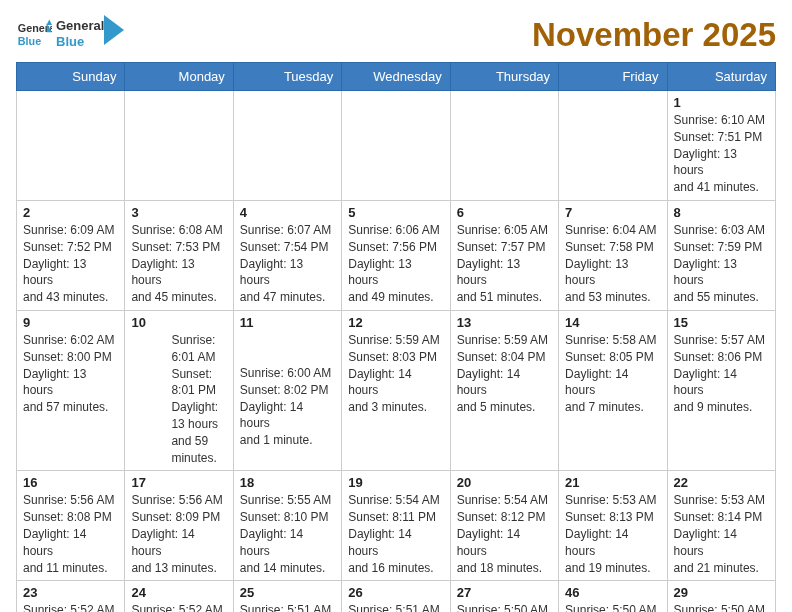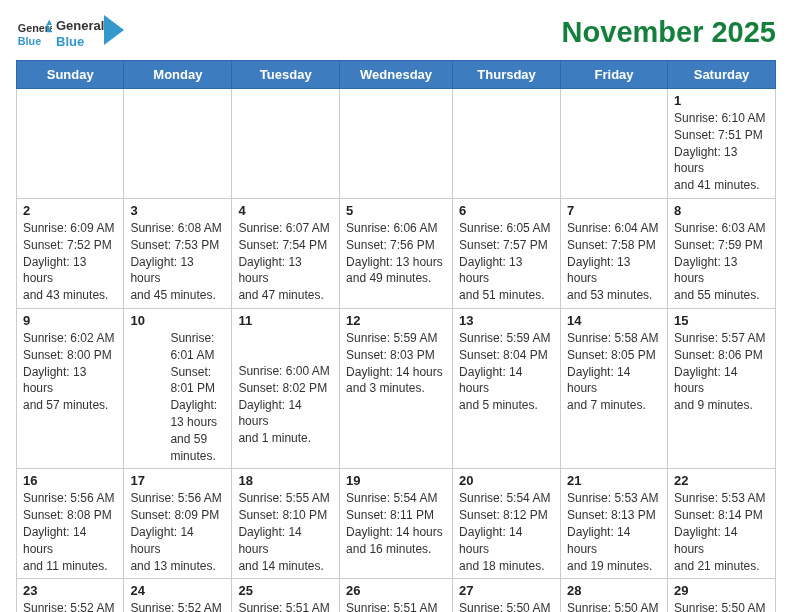--- a/index.html
+++ b/index.html
@@ -22,40 +22,40 @@
       gap: 4px;
     }
     .logo-icon {
       width: 36px;
       height: 36px;
     }
     .title-area {
       text-align: right;
     }
     .month-title {
-      font-size: 29px;
+      font-size: 33px;
       font-weight: bold;
-      color: #15803d;
+      color: #a16207;
     }
     .location-title {
       font-size: 15px;
       color: #444;
     }
     .calendar {
       width: 100%;
       border-collapse: collapse;
       border: 1px solid #ccc;
     }
     .calendar th {
       background-color: #3d7dbf;
       color: #fff;
       font-size: 13px;
-      font-weight: bold;
-      text-align: center;
-      padding: 6px 20px;
+      font-weight: normal;
+      text-align: right;
+      padding: 6px 8px;
       border: 1px solid #2a6aaa;
     }
     .calendar td {
       vertical-align: top;
       border: 1px solid #ccc;
       width: calc(100% / 7);
       padding: 4px 6px;
       font-size: 10.5px;
       color: #333;
       min-height: 80px;
@@ -317,21 +317,21 @@
 and 27 minutes.</div>
         </td>
         <td>
           <span class="day-number">27</span>
           <div class="day-info" style="white-space: pre-line;">Sunrise: 5:50 AM
 Sunset: 8:19 PM
 Daylight: 14 hours
 and 28 minutes.</div>
         </td>
         <td>
-          <span class="day-number">28</span>
+          <span class="day-number">46</span>
           <div class="day-info" style="white-space: pre-line;">Sunrise: 5:50 AM
 Sunset: 8:20 PM
 Daylight: 14 hours
 and 30 minutes.</div>
         </td>
         <td>
           <span class="day-number">29</span>
           <div class="day-info" style="white-space: pre-line;">Sunrise: 5:50 AM
 Sunset: 8:21 PM
 Daylight: 14 hours

